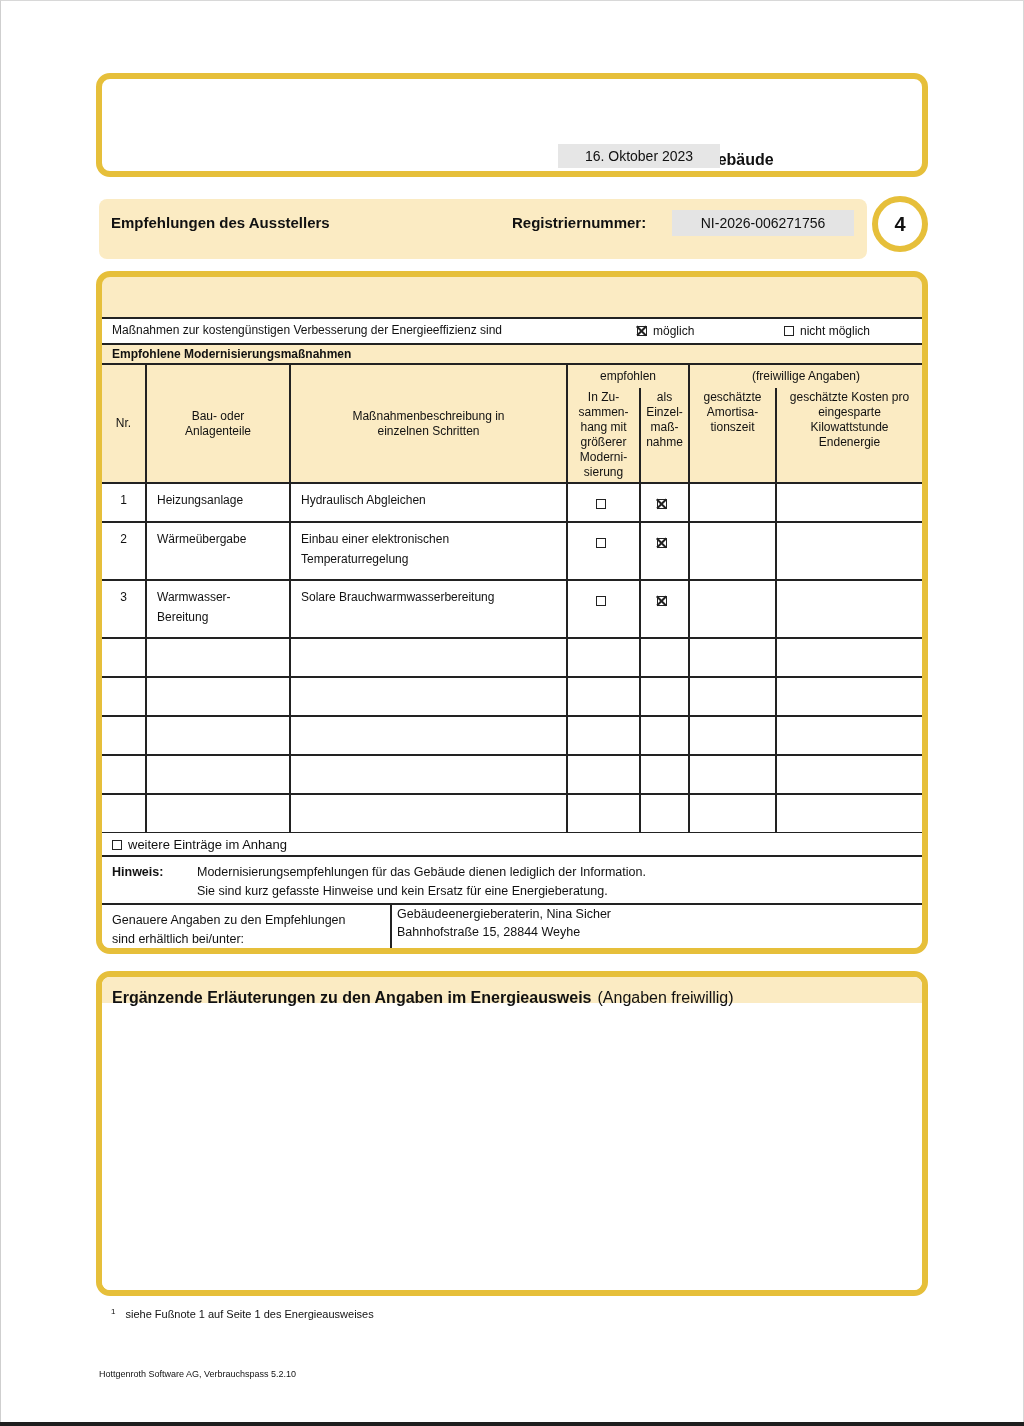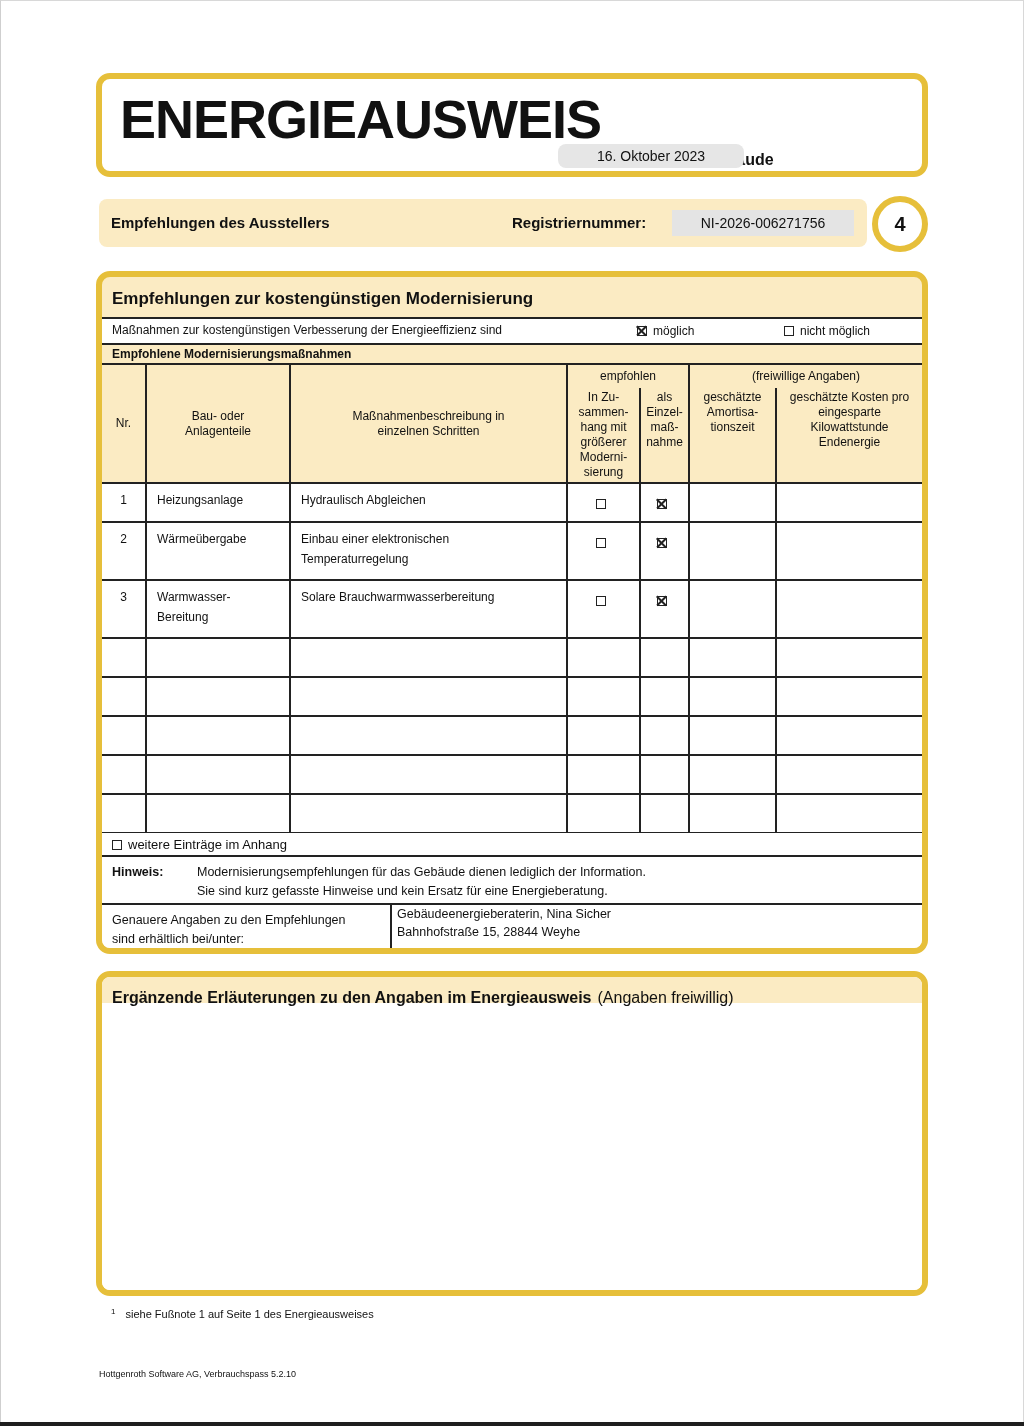--- a/index.html
+++ b/index.html
@@ -25,27 +25,27 @@
     font-size: 54px; font-weight: bold; letter-spacing: -1px; line-height: 60px;
   }
   .subtitle {
     position: absolute; left: 536px; top: 40px; font-size: 16px; font-weight: bold; margin-top: 32px;
   }
   .legal-line {
     position: absolute; left: 16px; top: 70px; font-size: 14px;
   }
   .legal-line sup { font-size: 9px; vertical-align: 6px; margin-left: 3px; }
   .date-box {
-    position: absolute; left: 456px; top: 65px; width: 186px; height: 24px;
-    background: #e6e6e6; font-size: 14px; line-height: 24px; text-align: center; border-radius: 8px;
+    position: absolute; left: 456px; top: 65px; width: 162px; height: 24px;
+    background: #e6e6e6; font-size: 14px; line-height: 24px; text-align: center;
   }
 
   
   .issuer-bar {
-    position: absolute; left: 98px; top: 198px; width: 768px; height: 48px;
+    position: absolute; left: 98px; top: 198px; width: 768px; height: 60px;
     background: #fbebc3; border-radius: 8px;
   }
   .issuer-label {
     position: absolute; left: 12px; top: 15px; font-size: 15px; font-weight: bold;
   }
   .reg-label {
     position: absolute; left: 413px; top: 15px; font-size: 15px; font-weight: bold;
   }
   .reg-value {
     position: absolute; left: 573px; top: 11px; width: 182px; height: 26px;
@@ -133,34 +133,32 @@
   .footnote { position: absolute; left: 110px; top: 1306px; font-size: 11px; }
   .footnote sup { font-size: 8px; vertical-align: 4px; margin-right: 10px; }
   .software { position: absolute; left: 98px; top: 1368px; font-size: 9px; }
 </style>
 </head>
 <body>
 
 <div class="page-frame">
 
   <div class="header-box">
-    <div class="title">ENERGIEAUSWEIS</div>
     <div class="subtitle">für Wohngebäude</div>
     <div class="date-box">16. Oktober 2023</div>
   </div>
 
   <div class="issuer-bar">
     <div class="issuer-label">Empfehlungen des Ausstellers</div>
     <div class="reg-label">Registriernummer:</div>
     <div class="reg-value">NI-2026-006271756</div>
   </div>
   <div class="page-circle">4</div>
 
   <div class="mod-box">
-    <div class="mod-title">Empfehlungen zur kostengünstigen Modernisierung</div>
     <div class="row-line" style="top:40px"></div>
     <div class="possible-row">
       <span class="txt">Maßnahmen zur kostengünstigen Verbesserung der Energieeffizienz sind</span>
       <span class="opt-possible">
         <span class="chk x"></span><span>möglich</span>
       </span>
       <span class="opt-notpossible">
         <span class="chk"></span><span>nicht möglich</span>
       </span>
     </div>

